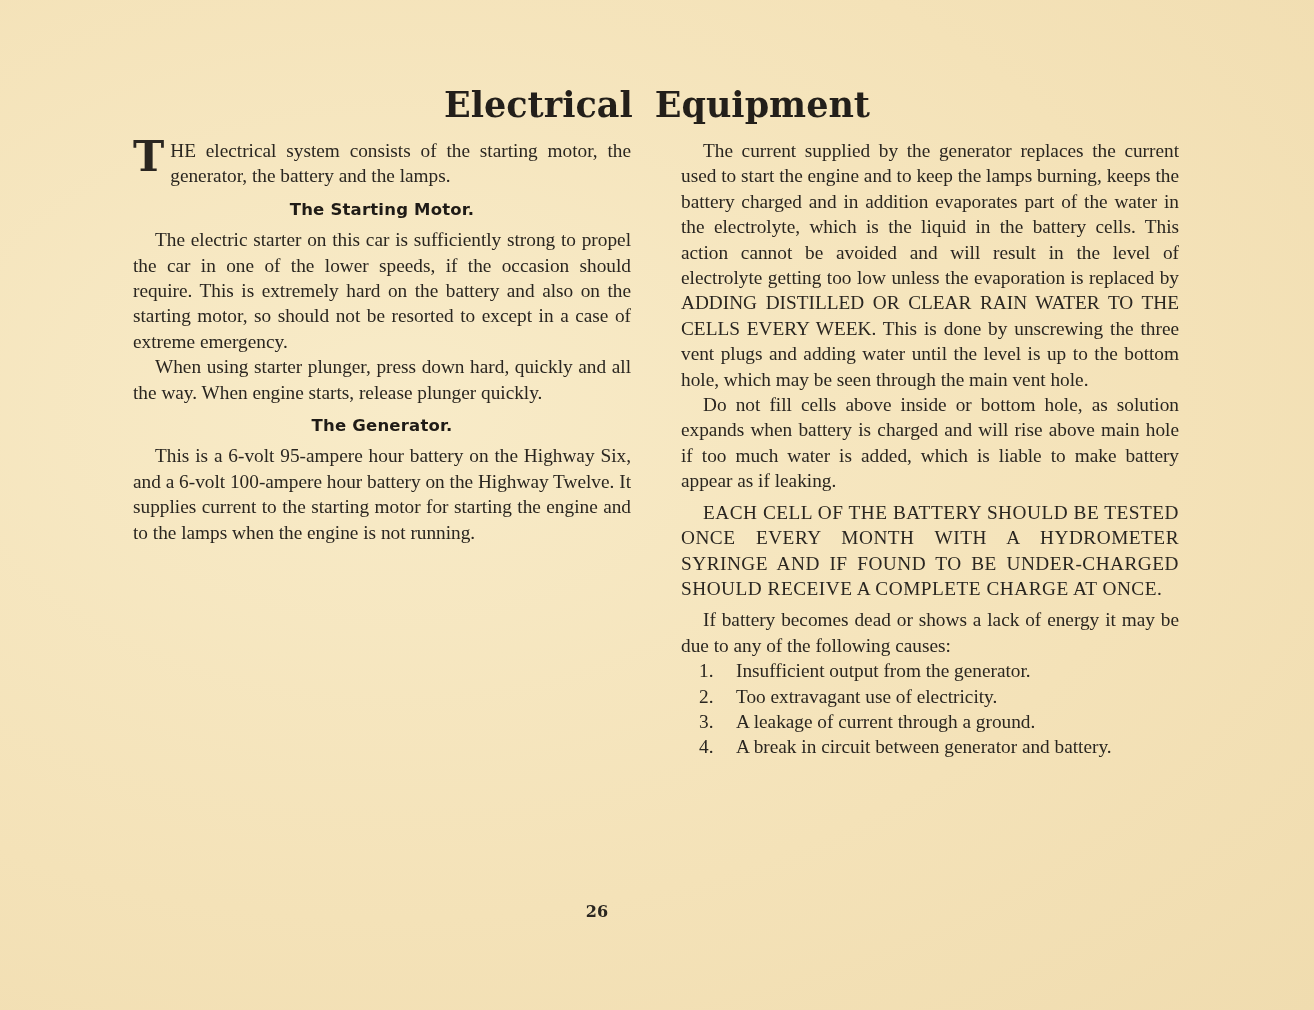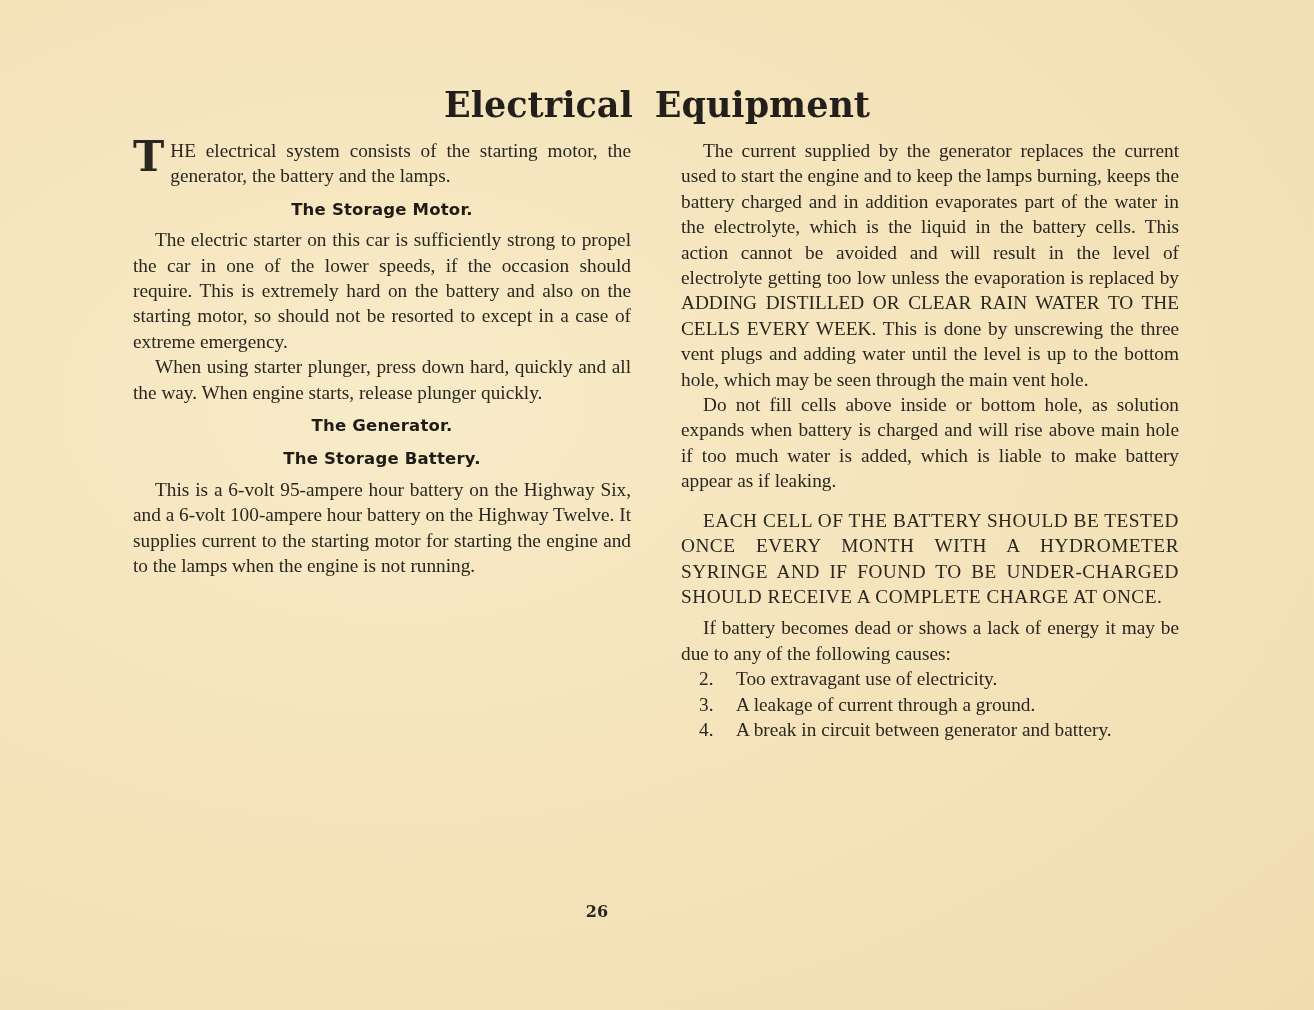--- a/index.html
+++ b/index.html
@@ -23,52 +23,52 @@
     p { margin:0; text-indent:22px; }
     .subhead {
       text-align:center; font-family:"DejaVu Sans","Liberation Sans",sans-serif; font-weight:bold;
       font-size:16.5px; text-indent:0; margin:8px 0 5px 0; letter-spacing:0.2px; color:#1f1b16;
     }
     .dropcap {
       float:left; font-size:42px; line-height:34px; margin:2px 6px 0 0; font-weight:bold;
       font-family:"DejaVu Serif","Liberation Serif",serif; color:#2a2620;
     }
     .first-line { text-indent:0; }
-    .caps { letter-spacing:0.5px;margin-top:8px; }
+    .caps { letter-spacing:0.5px; }
     .gap { height:6px; }
     .list-item { text-indent:0; padding-left:18px; }
     .list-item .num { display:inline-block; width:37px; }
     .pagenum {
       position:absolute; top:902px; left:0; width:1194px; text-align:center;
       font-size:16px; font-weight:bold; font-family:"DejaVu Serif",serif; color:#2a2620;
     }
   </style>
 </head>
 <body>
 
 <h1 class="title"><span>Electrical</span><span class="w2">Equipment</span></h1>
 
 <div class="col left">
   <p class="first-line"><span class="dropcap">T</span><span>HE electrical system consists of the starting motor, the generator, the battery and the lamps.</span></p>
 
-  <div class="subhead">The Storage Motor.</div>
+  <div class="subhead">The Starting Motor.</div>
   <p>The electric starter on this car is sufficiently strong to propel the car in one of the lower speeds, if the occasion should require.  This is extremely hard on the battery and also on the starting motor, so should not be resorted to except in a case of extreme emergency.</p>
   <p>When using starter plunger, press down hard, quickly and all the way.  When engine starts, release plunger quickly.</p>
 
   <div class="subhead">The Generator.</div>
 
-  <div class="subhead">The Storage Battery.</div>
   <p>This is a 6-volt 95-ampere hour battery on the Highway Six, and a 6-volt 100-ampere hour battery on the Highway Twelve.  It supplies current to the starting motor for starting the engine and to the lamps when the engine is not running.</p>
 </div>
 
 <div class="col right">
   <p>The current supplied by the generator replaces the current used to start the engine and to keep the lamps burning, keeps the battery charged and in addition evaporates part of the water in the electrolyte, which is the liquid in the battery cells.  This action cannot be avoided and will result in the level of electrolyte getting too low unless the evaporation is replaced by ADDING DISTILLED OR CLEAR RAIN WATER TO THE CELLS EVERY WEEK.  This is done by unscrewing the three vent plugs and adding water until the level is up to the bottom hole, which may be seen through the main vent hole.</p>
   <p>Do not fill cells above inside or bottom hole, as solution expands when battery is charged and will rise above main hole if too much water is added, which is liable to make battery appear as if leaking.</p>
   <div class="gap"></div>
   <p class="caps">EACH CELL OF THE BATTERY SHOULD BE TESTED ONCE EVERY MONTH WITH A HYDROMETER SYRINGE AND IF FOUND TO BE UNDER-CHARGED SHOULD RECEIVE A COMPLETE CHARGE AT ONCE.</p>
   <div class="gap"></div>
   <p>If battery becomes dead or shows a lack of energy it may be due to any of the following causes:</p>
+  <div class="list-item"><span class="num">1.</span><span>Insufficient output from the generator.</span></div>
   <div class="list-item"><span class="num">2.</span><span>Too extravagant use of electricity.</span></div>
   <div class="list-item"><span class="num">3.</span><span>A leakage of current through a ground.</span></div>
   <div class="list-item"><span class="num">4.</span><span>A break in circuit between generator and battery.</span></div>
 </div>
 
 <div class="pagenum">26</div>
 
 </body></html>

